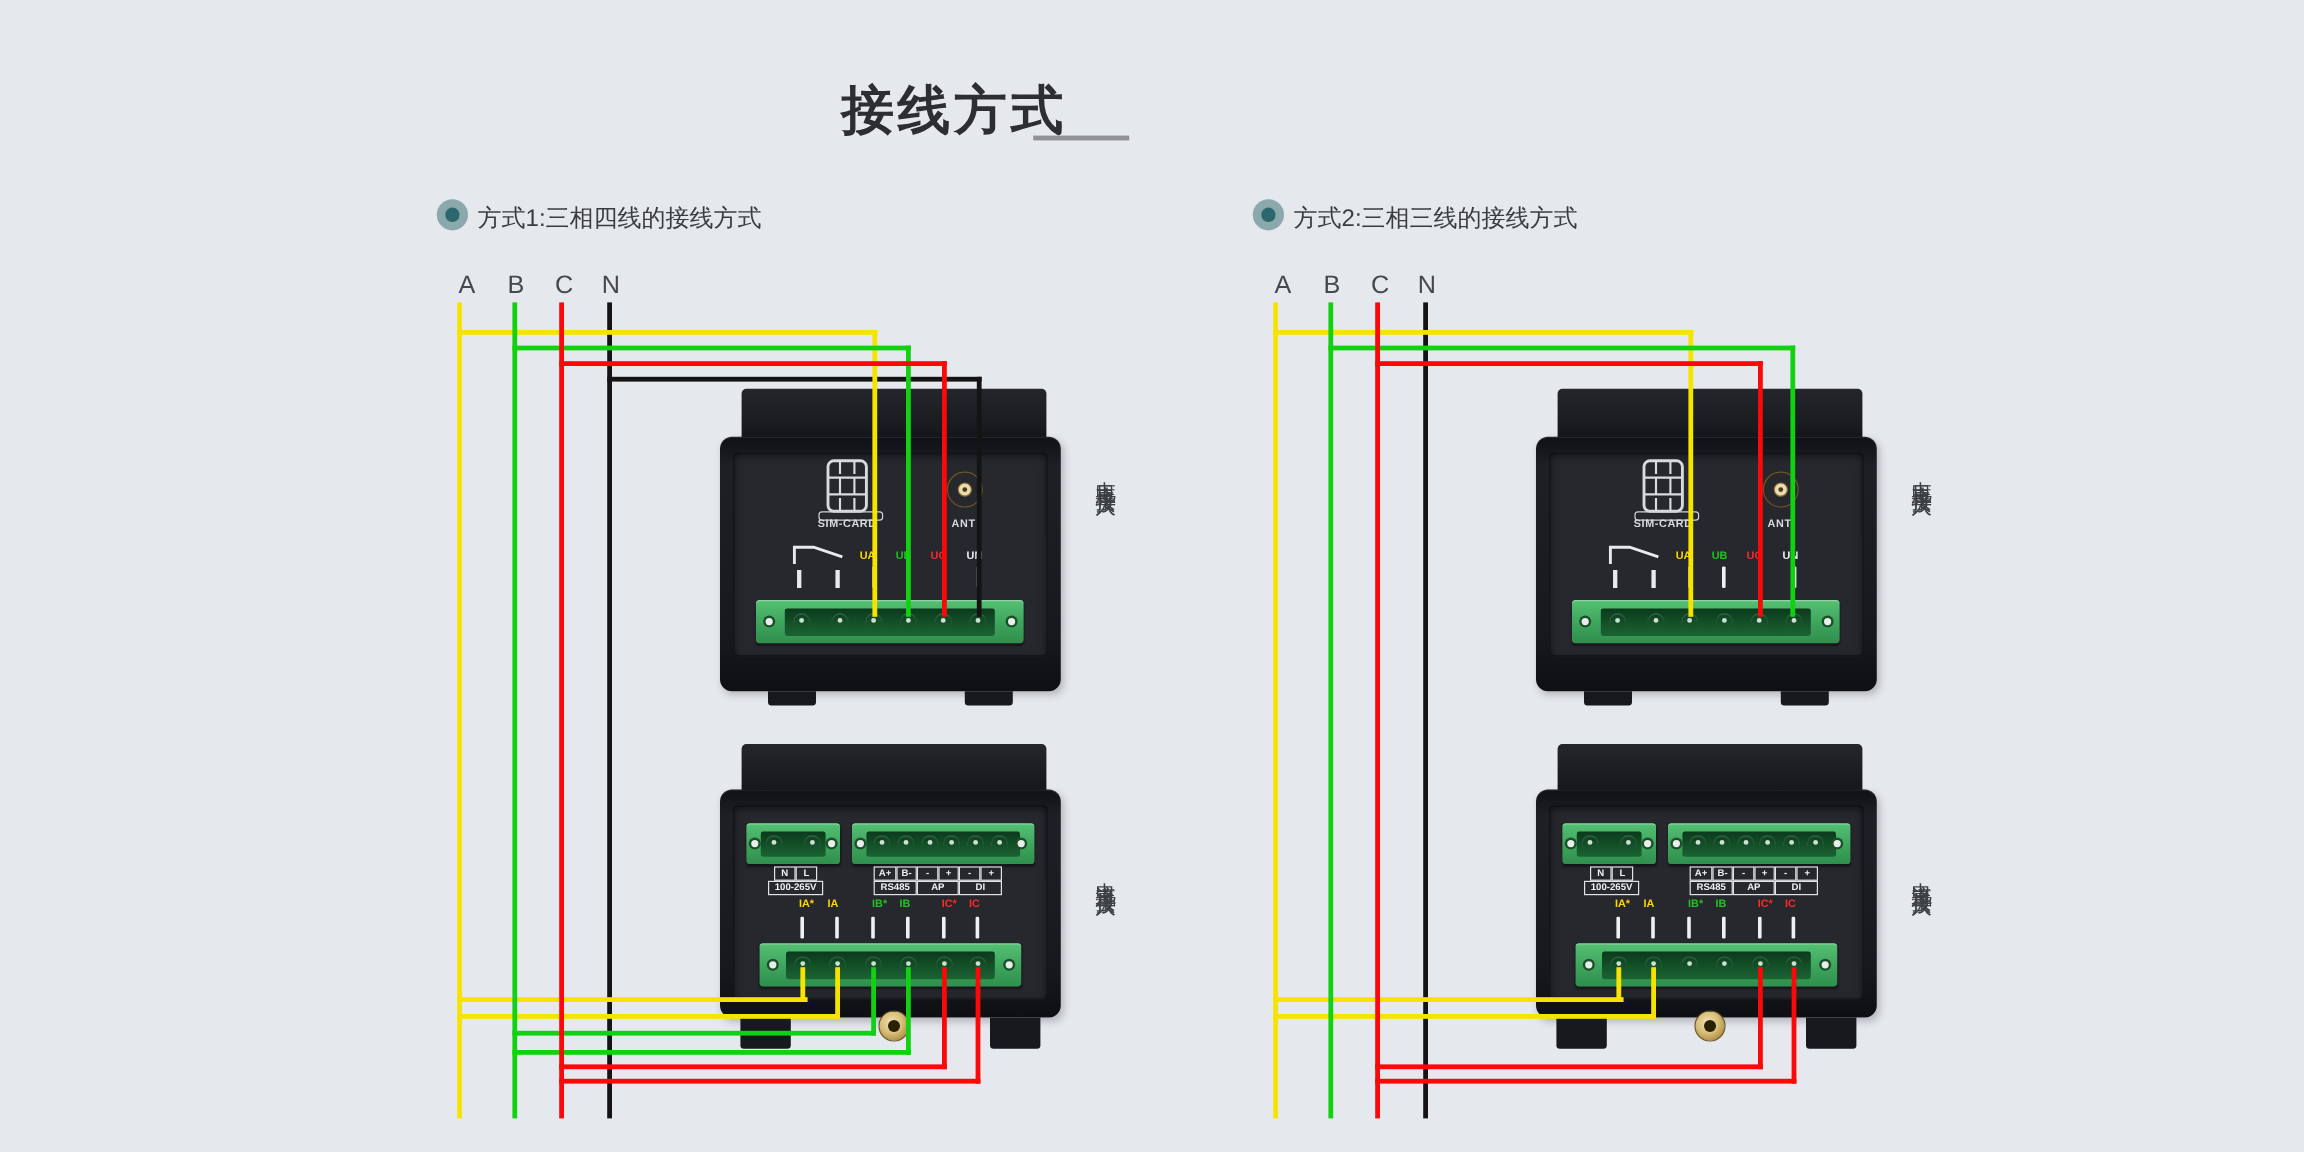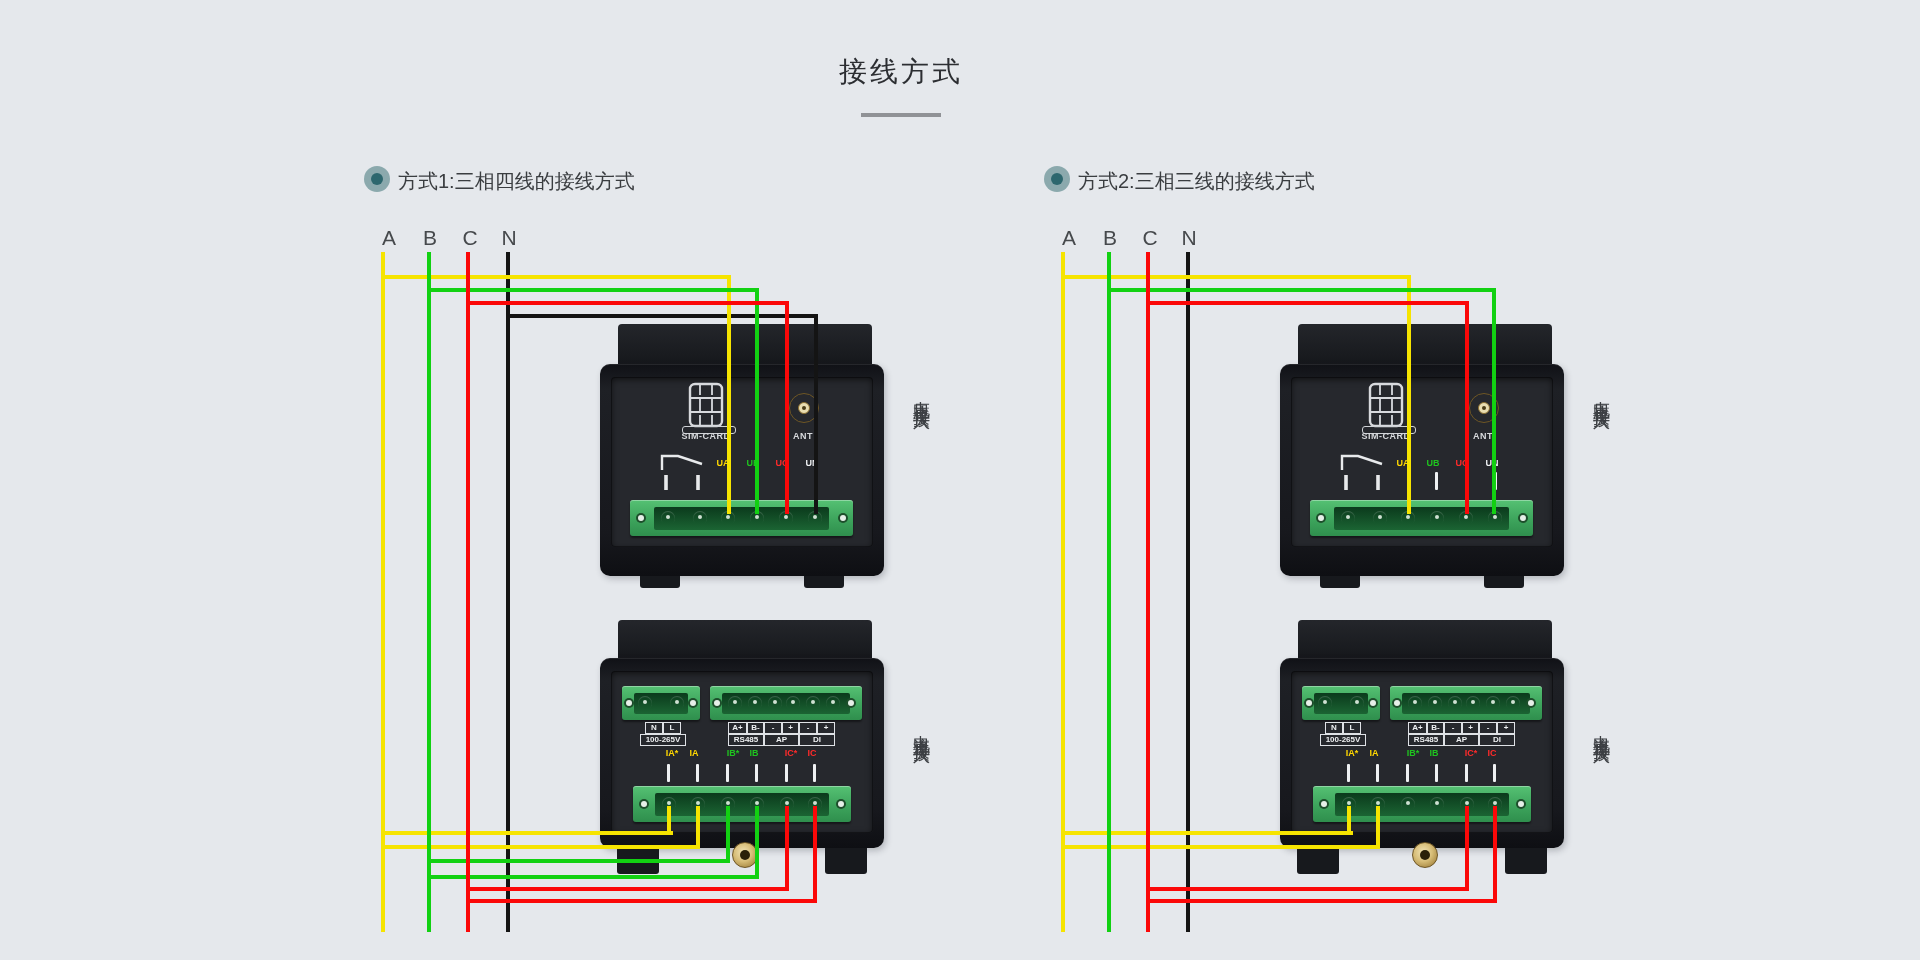--- a/index.html
+++ b/index.html
@@ -1,20 +1,20 @@
 <!DOCTYPE html>
 <html><head>
 <meta charset="utf-8">
 <style>
   html,body{margin:0;padding:0;background:#e5e8ec;}
   .canvas{position:relative;width:1920px;height:960px;background:#e5e8ec;overflow:hidden;
           font-family:"Liberation Sans","DejaVu Sans",sans-serif;}
   
-  .page-title{position:absolute;left:701px;top:34px;width:400px;text-align:center;
-              font-size:28px;font-weight:400;color:#2c2e32;letter-spacing:3px;}
+  .page-title{position:absolute;left:701px;top:34px;width:400px;
+              font-size:44px;font-weight:700;color:#2c2e32;letter-spacing:3px;}
   .title-underline{position:absolute;left:861px;top:113px;width:80px;height:4px;background:#909296;}
   .section-header{position:absolute;top:166px;height:28px;}
   .bullet{position:absolute;width:26px;height:26px;border-radius:50%;background:#8ba9ad;}
   .bullet-inner{position:absolute;left:7px;top:7px;width:12px;height:12px;border-radius:50%;background:#2d676e;}
   .section-label{position:absolute;left:34px;top:2px;white-space:nowrap;font-size:20px;color:#3a3d40;}
   
   .diagram{position:absolute;top:0;left:0;width:960px;height:960px;}
   #d2{left:680px;}
   .phase-label{position:absolute;top:226px;width:20px;text-align:center;font-size:21px;color:#46494c;}
   

